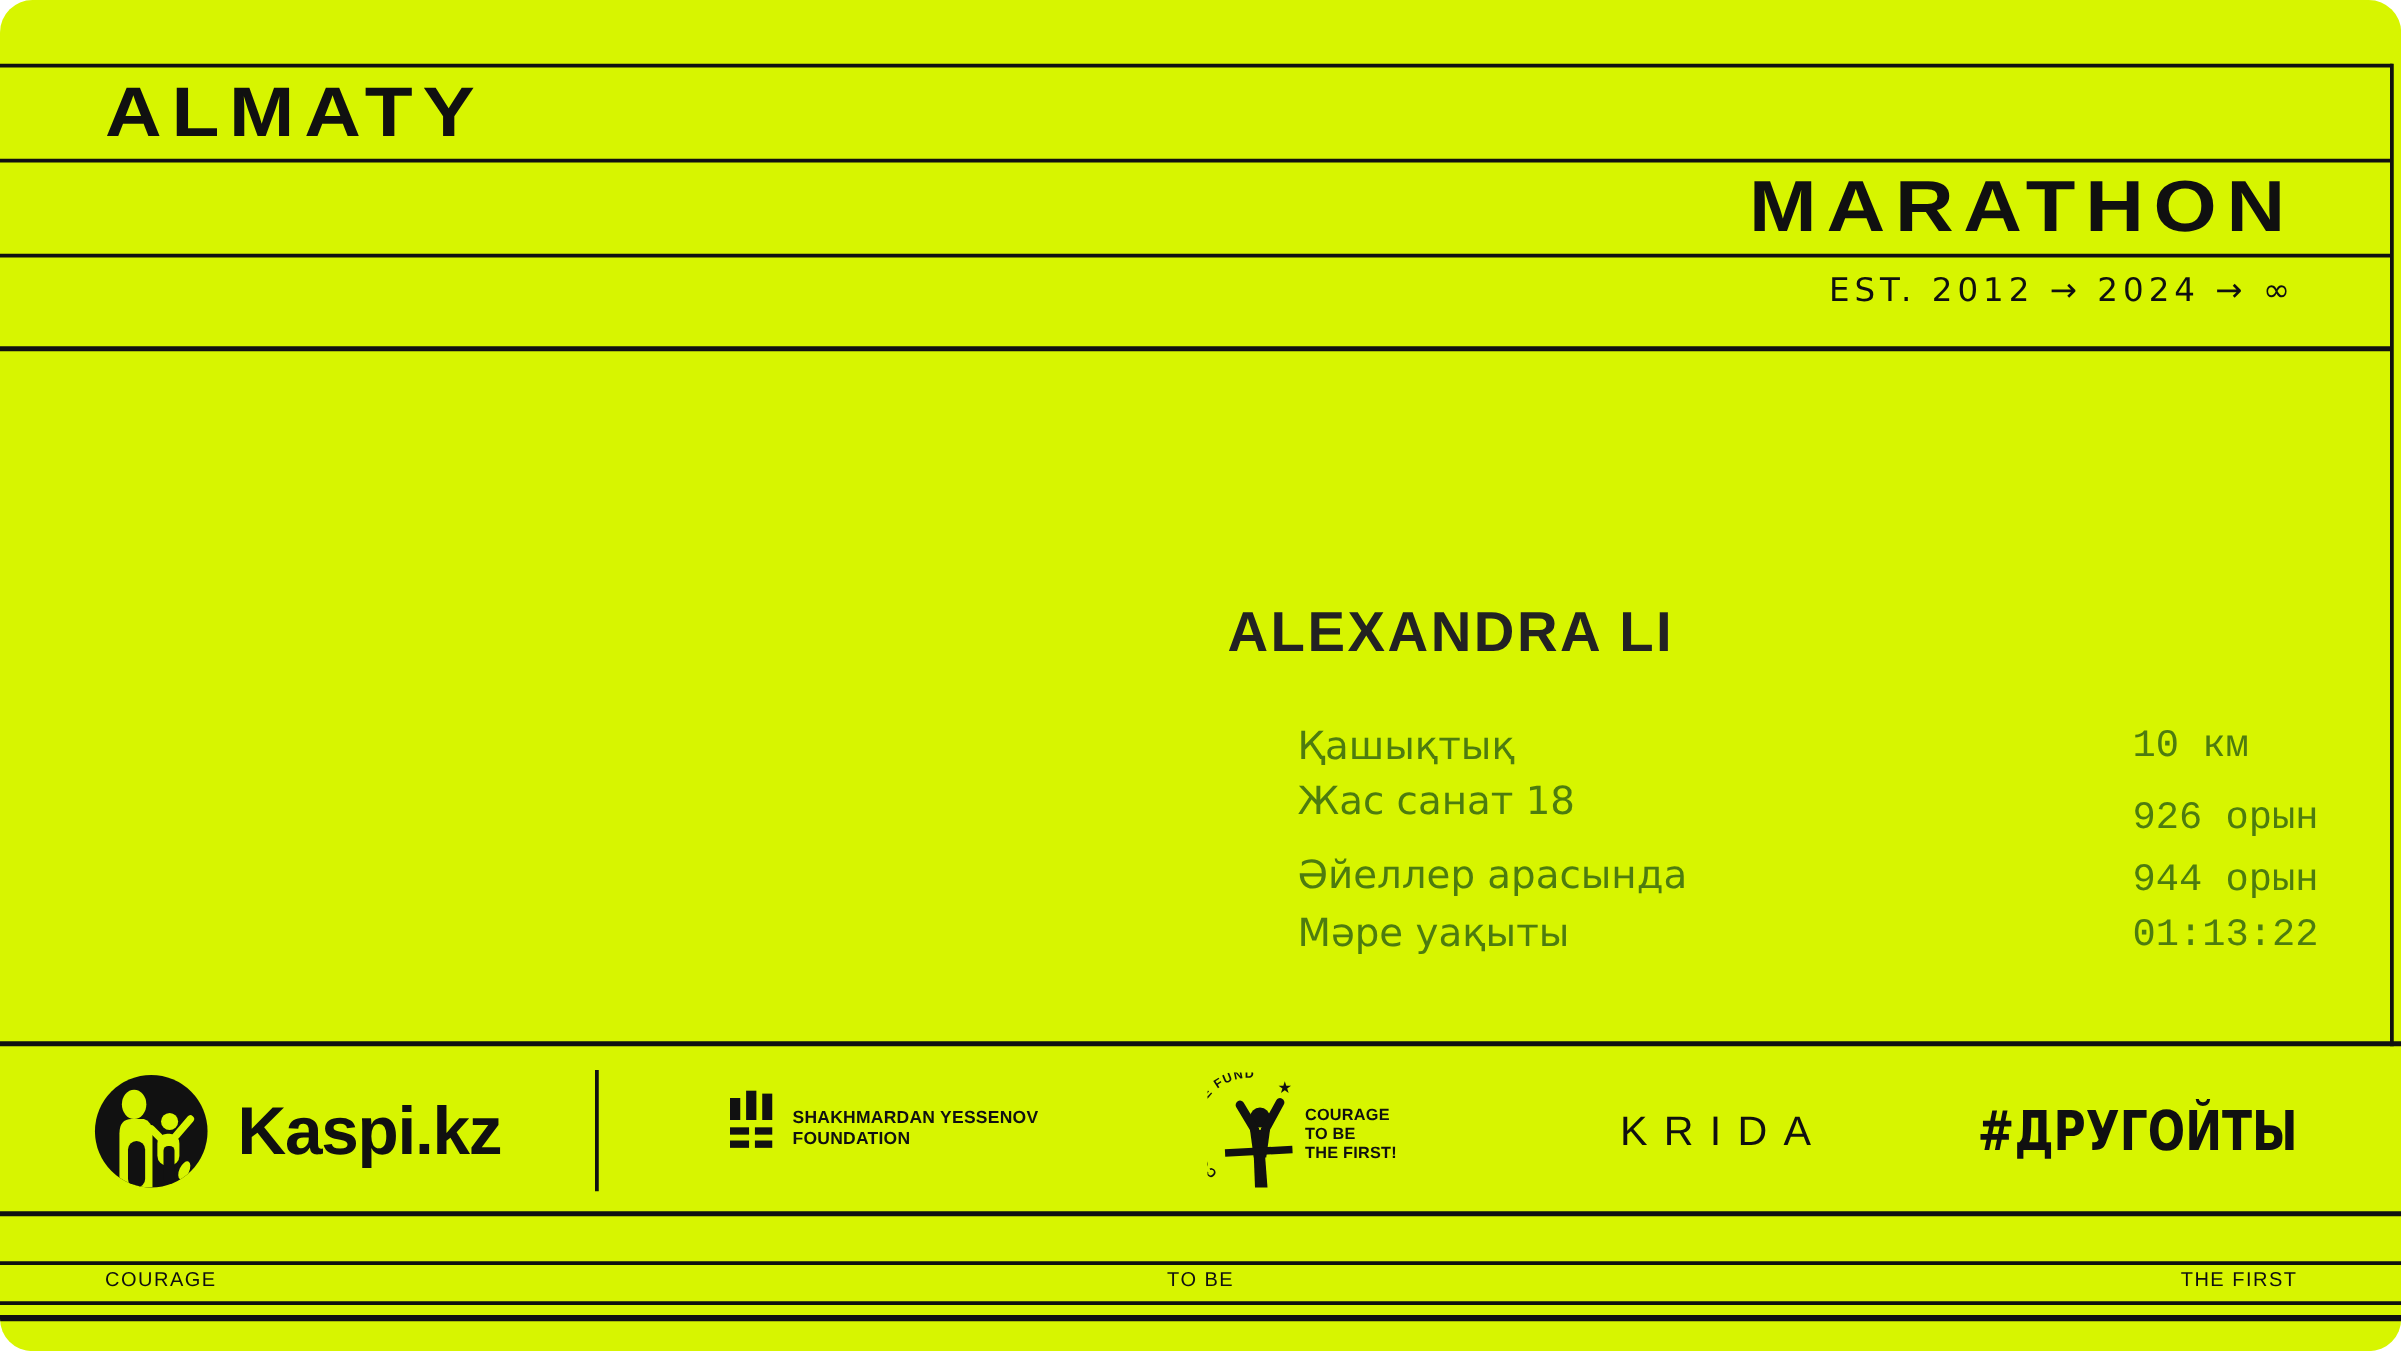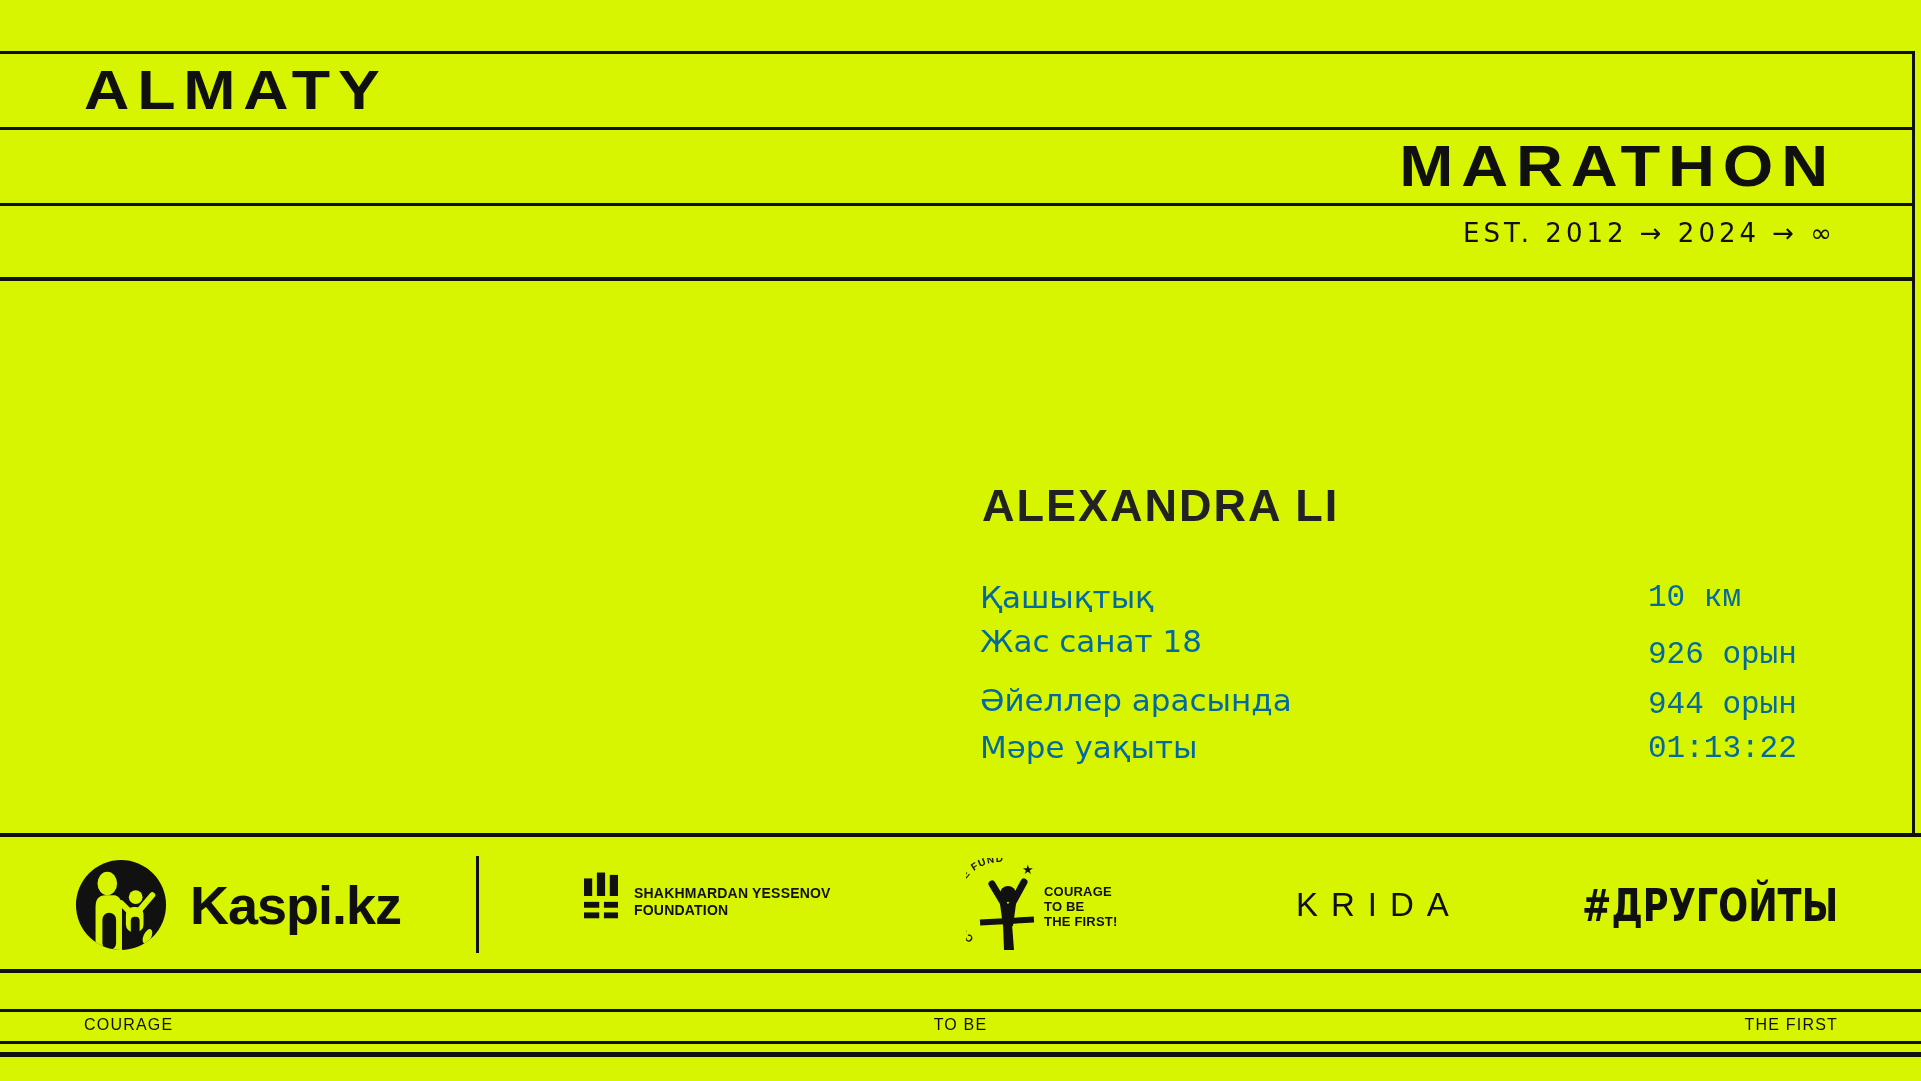--- a/index.html
+++ b/index.html
@@ -3,20 +3,21 @@
 <meta charset="utf-8">
 <style>
   html,body{margin:0;padding:0;background:#ffffff;}
   .page{
     position:relative;
     width:1921px;height:1081px;
     background:#D7F500;
     overflow:hidden;
     font-family:"Liberation Sans","DejaVu Sans",sans-serif;
     color:#101010;
+    border-radius:26px;
   }
   
   .hline{position:absolute;left:0;background:#101010;}
   .hl-top{width:1914px;}
   .hl-full{width:1921px;}
   .l1{top:51px;height:3px;}
   .l2{top:127px;height:3px;}
   .l3{top:203px;height:3px;}
   .l4{top:277px;height:4px;}
   .l5{top:833px;height:4px;}
@@ -33,21 +34,21 @@
   .city-text{font-size:56px;font-weight:bold;letter-spacing:7px;transform:scaleX(1.12);transform-origin:left center;white-space:nowrap;}
   .band-event{right:85px;top:127px;height:76px;justify-content:flex-end;}
   .event-text{font-size:58px;font-weight:bold;letter-spacing:7px;transform:scaleX(1.12);transform-origin:right center;white-space:nowrap;}
   .band-est{right:85px;top:203px;height:60px;justify-content:flex-end;}
   .est-text{font-family:"DejaVu Sans","Liberation Sans",sans-serif;font-size:26px;font-weight:500;letter-spacing:4px;white-space:nowrap;}
 
   
   .title{position:absolute;right:83px;top:311px;font-size:112px;font-weight:400;letter-spacing:-1px;line-height:1;white-space:nowrap;}
   .name{position:absolute;left:982px;top:480px;font-size:45px;font-weight:bold;letter-spacing:2px;color:#222222;white-space:nowrap;}
 
-  .detail-row{position:absolute;left:980px;width:856px;font-family:"DejaVu Sans","Liberation Sans",sans-serif;font-size:31px;color:#0369a1;}
+  .detail-row{position:absolute;left:1038px;width:856px;font-family:"DejaVu Sans","Liberation Sans",sans-serif;font-size:31px;color:#4d7c0f;}
   .detail-row .value{position:absolute;left:668px;top:0;white-space:nowrap;font-family:Liberation Mono, monospace;}
   .r1{top:579px;} .r1 .value{transform:translateY(1px);}
   .r2{top:623px;} .r2 .value{transform:translateY(14px);}
   .r3{top:682px;} .r3 .value{transform:translateY(5px);}
   .r4{top:729px;} .r4 .value{transform:translateY(2px);}
 
   
   .kaspi-logo{position:absolute;left:74px;top:858px;width:94px;height:94px;}
   .kaspi-wordmark{position:absolute;left:190px;top:858px;height:94px;display:flex;align-items:center;font-size:54px;font-weight:bold;letter-spacing:-1px;}
   .yessenov-icon{position:absolute;left:584px;top:872px;width:34px;height:48px;}

